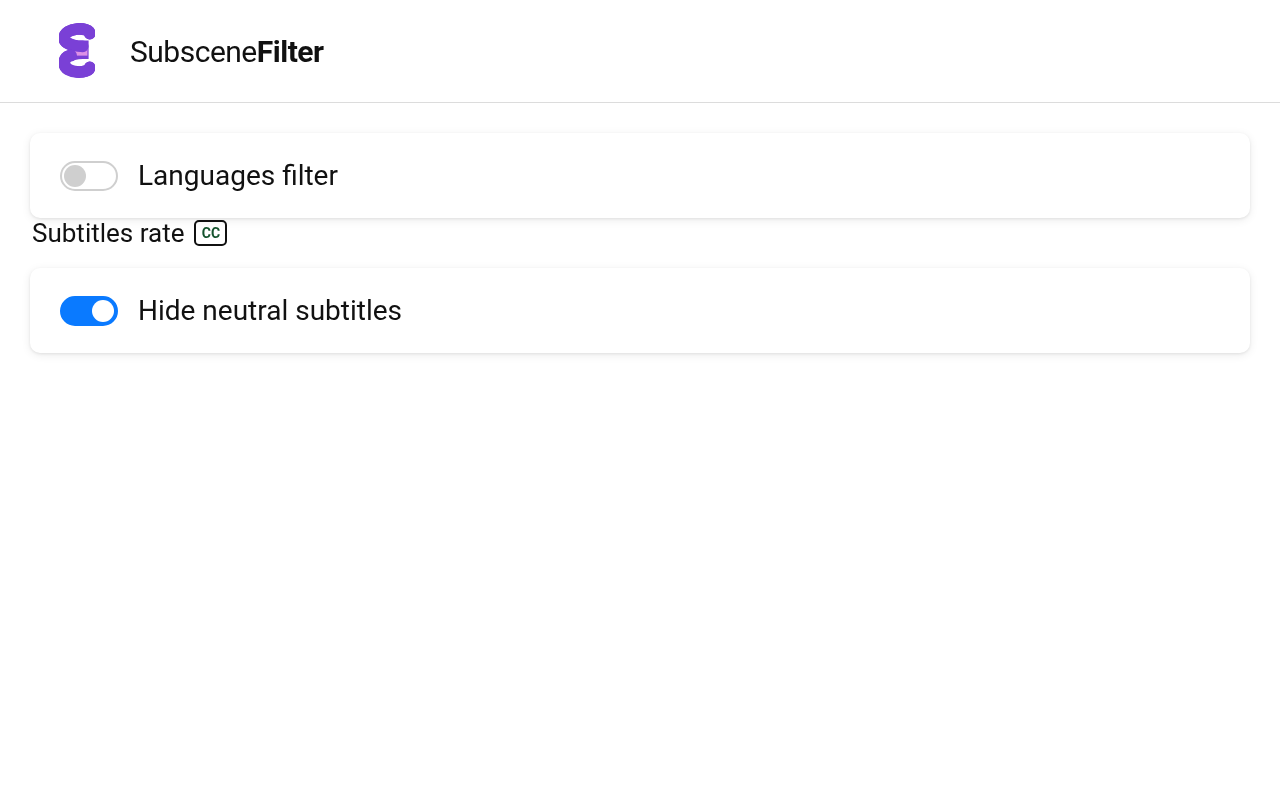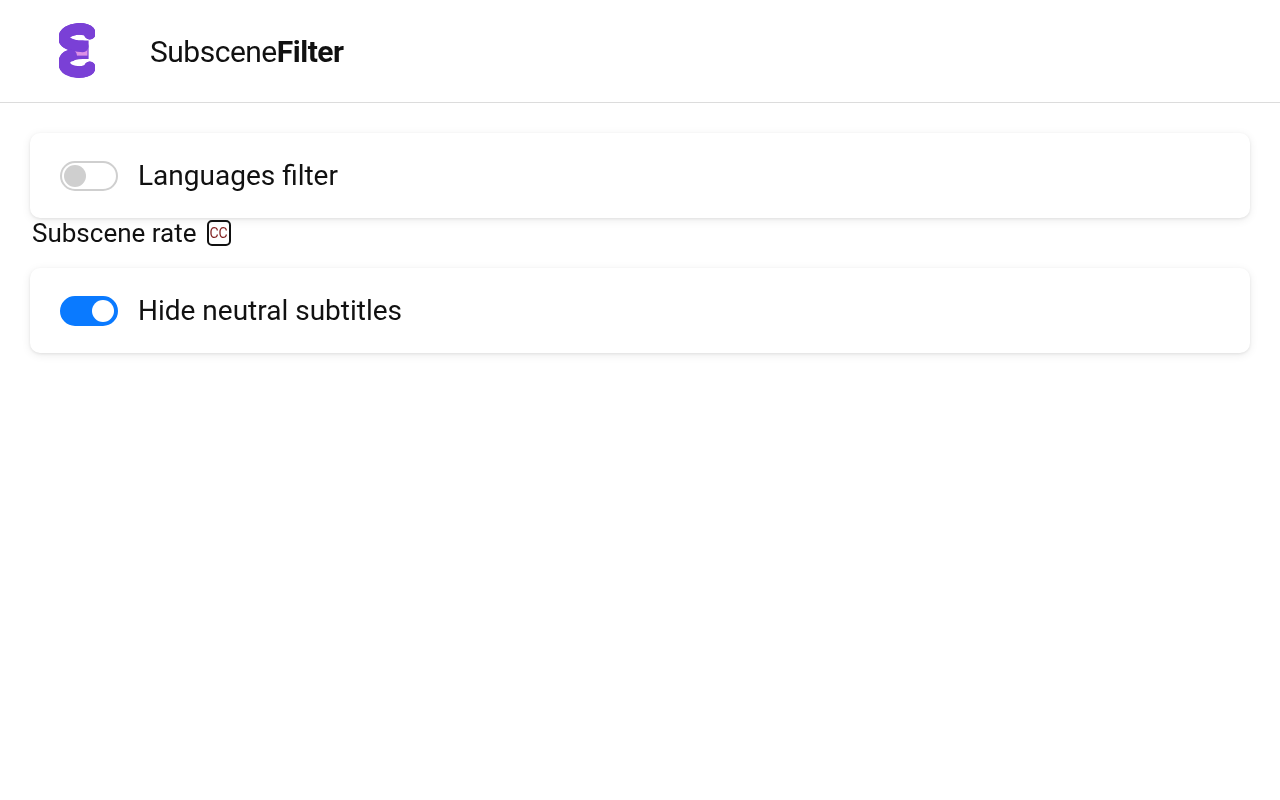--- a/index.html
+++ b/index.html
@@ -12,21 +12,21 @@
     background: #ffffff;
     width: 1280px;
     height: 800px;
     overflow: hidden;
   }
   .header {
     display: flex;
     align-items: center;
     padding: 22px 30px 22px 48px;
     border-bottom: 1px solid #dcdcdc;
-    gap: 44px;
+    gap: 24px;
   }
   .logo {
     width: 58px;
     height: 58px;
     position: relative;
   }
   .app-title {
     font-size: 30px;
     color: #111;
     letter-spacing: -0.5px;
@@ -95,28 +95,28 @@
     width: 22px;
     height: 22px;
     border-radius: 50%;
     background: #ffffff;
   }
   
   .cc-icon {
     display: inline-flex;
     align-items: center;
     justify-content: center;
-    width: 24px;
+    width: 33px;
     height: 26px;
     border: 2.5px solid #111;
     border-radius: 5px;
     font-size: 14px;
-    font-weight: 400;
+    font-weight: 700;
     letter-spacing: 0px;
-    color: #7f1d1d;
+    color: #14532d;
     line-height: 1;
   }
 </style>
 </head>
 <body>
 
 <div class="header">
   <div class="logo">
     <svg viewBox="0 0 100 100" width="58" height="58">
       <defs>
@@ -150,21 +150,21 @@
 <div class="content">
 
   <div class="card">
     <div class="toggle off">
       <div class="knob"></div>
     </div>
     <div class="card-label">Languages filter</div>
   </div>
 
   <div class="section-label">
-    <span>Subscene rate</span>
+    <span>Subtitles rate</span>
     <span class="cc-icon">CC</span>
   </div>
 
   <div class="card">
     <div class="toggle on">
       <div class="knob"></div>
     </div>
     <div class="card-label">Hide neutral subtitles</div>
   </div>
 

